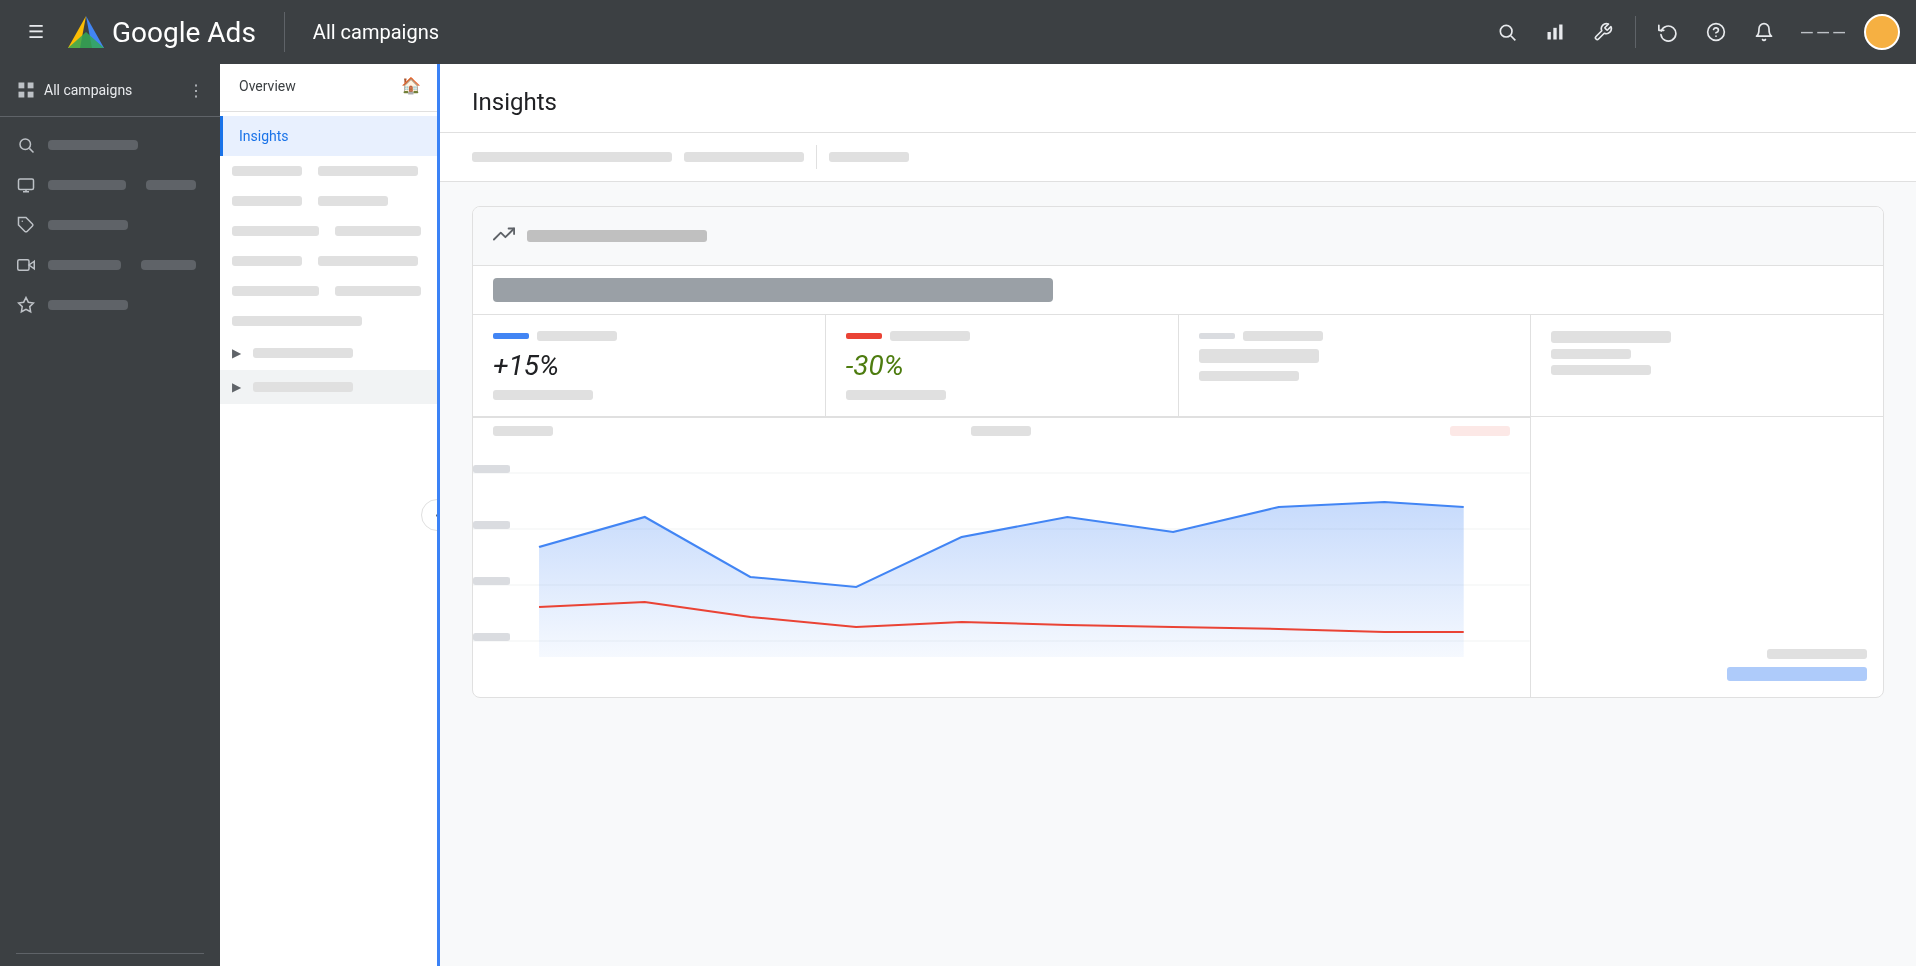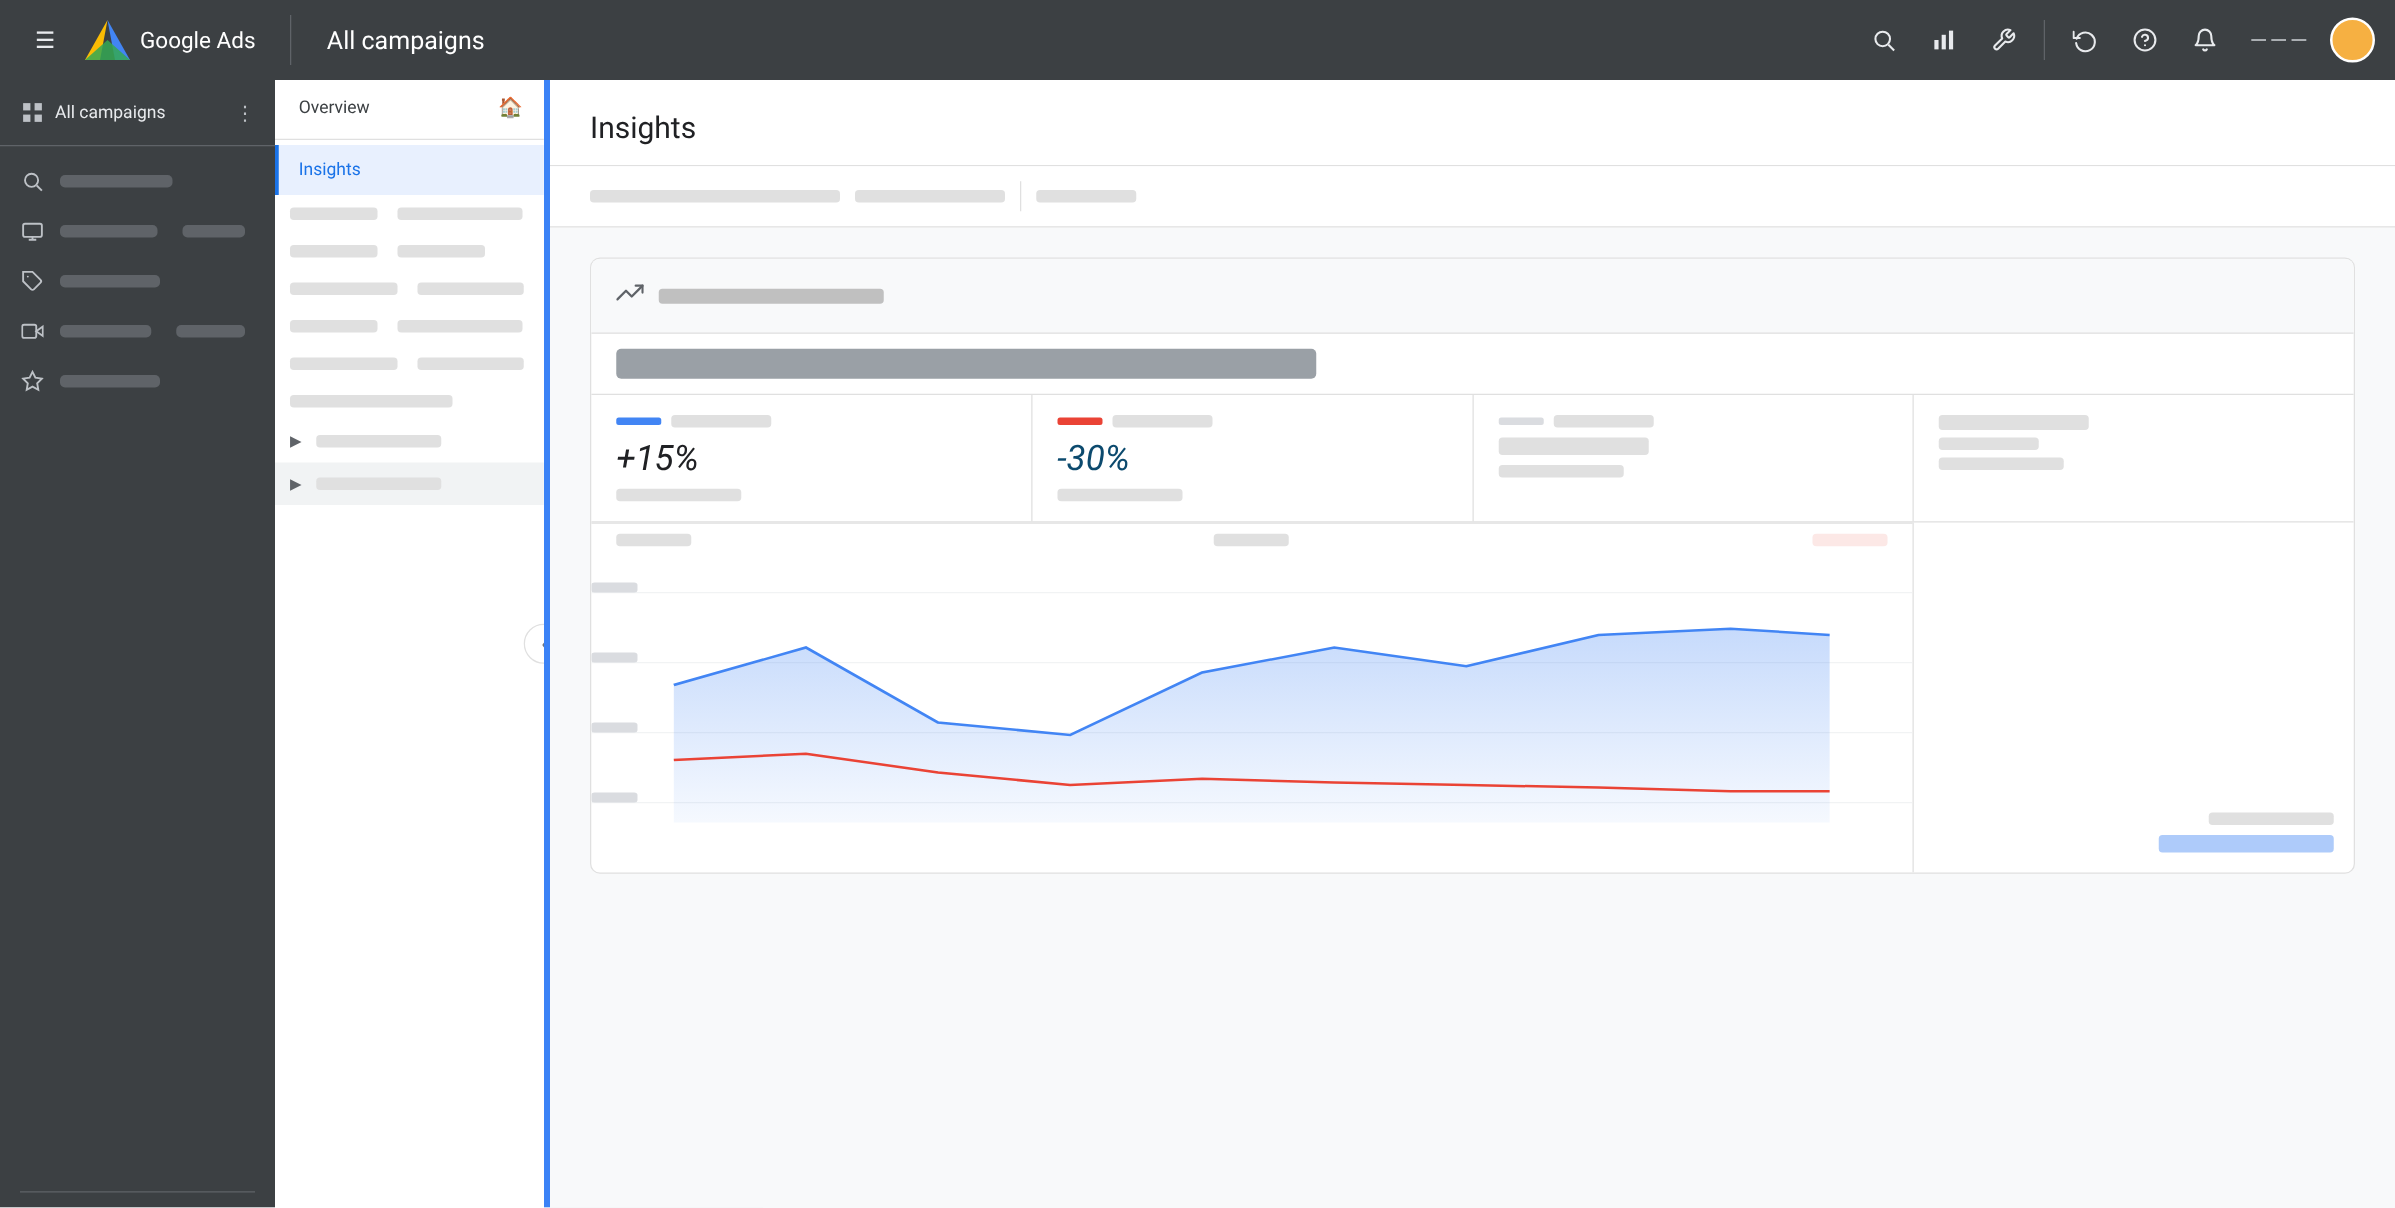--- a/index.html
+++ b/index.html
@@ -12,21 +12,21 @@
       background: #3c4043;
       height: 64px;
       padding: 0 16px;
       position: fixed;
       top: 0; left: 0; right: 0;
       z-index: 100;
     }
     .top-nav-left { display: flex; align-items: center; gap: 12px; }
     .hamburger-icon { color: #e8eaed; font-size: 20px; cursor: pointer; padding: 8px; }
     .google-ads-logo { display: flex; align-items: center; gap: 8px; }
-    .logo-text { color: #fff; font-size: 18px; font-weight: 400; }
+    .logo-text { color: #fff; font-size: 28px; font-weight: 400; }
     .nav-divider { width: 1px; height: 40px; background: #5f6368; margin: 0 16px; }
     .all-campaigns-title { color: #fff; font-size: 20px; font-weight: 400; }
     .top-nav-right { display: flex; align-items: center; gap: 8px; margin-left: auto; }
     .nav-icon-btn {
       width: 40px; height: 40px; display: flex; align-items: center; justify-content: center;
       color: #e8eaed; font-size: 18px; cursor: pointer; border-radius: 50%;
       background: transparent; border: none;
     }
     .nav-right-divider { width: 1px; height: 32px; background: #5f6368; margin: 0 4px; }
     .user-avatar {
@@ -72,21 +72,21 @@
     .sidebar-placeholder-line.short { max-width: 80px; }
     .sidebar-bottom { margin-top: auto; padding: 12px 16px; }
     .sidebar-bottom-line { height: 1px; background: #5f6368; }
 
     
     .secondary-sidebar {
       width: 220px;
       background: #fff;
       height: 100%;
       flex-shrink: 0;
-      border-right: 5px solid #3b82f6;
+      border-right: 3px solid #3b82f6;
       overflow-y: auto;
     }
     .sec-sidebar-item {
       display: flex; align-items: center;
       padding: 12px 16px;
       font-size: 13px; color: #3c4043; cursor: pointer;
       border-left: 3px solid transparent;
       position: relative;
     }
     .sec-sidebar-item.active { border-left: 3px solid #1a73e8; color: #1a73e8; background: #e8f0fe; }
@@ -168,21 +168,21 @@
     }
     .metric-cell:last-child { border-right: none; }
     .metric-legend { display: flex; align-items: center; gap: 8px; margin-bottom: 8px; }
     .legend-bar { height: 6px; width: 36px; border-radius: 2px; }
     .legend-bar.blue { background: #4285f4; }
     .legend-bar.red { background: #ea4335; }
     .legend-bar.gray { background: #dadce0; }
     .legend-text { height: 10px; background: #e0e0e0; border-radius: 3px; width: 80px; }
     .metric-value { font-size: 28px; font-weight: 400; color: #202124; }
     .metric-value.positive { color: #202124; }
-    .metric-value.negative { color: #0c4a6e; }
+    .metric-value.negative { color: #4d7c0f; }
     .metric-sub-placeholder { height: 10px; background: #e0e0e0; border-radius: 3px; width: 100px; margin-top: 8px; }
 
     
     .chart-area {
       display: flex;
       height: 280px;
     }
     .chart-main { flex: 3; position: relative; border-right: 1px solid #e0e0e0; }
     .chart-side { flex: 1; position: relative; }
 

